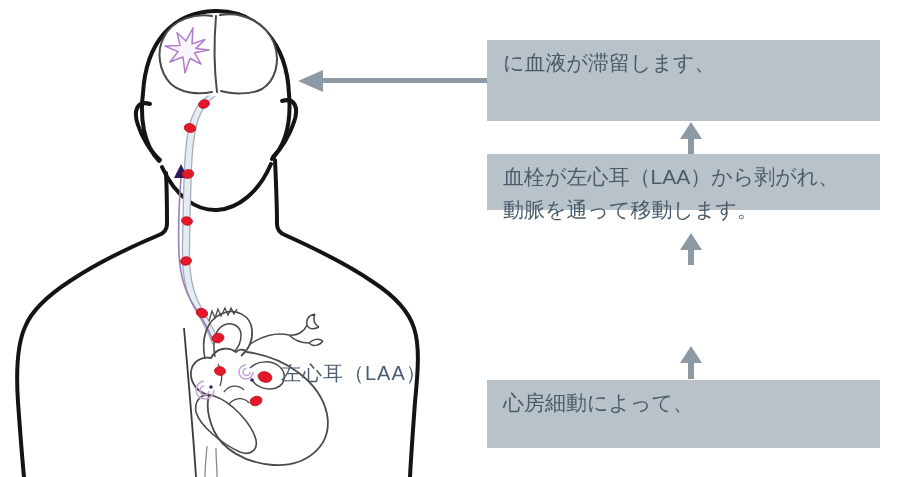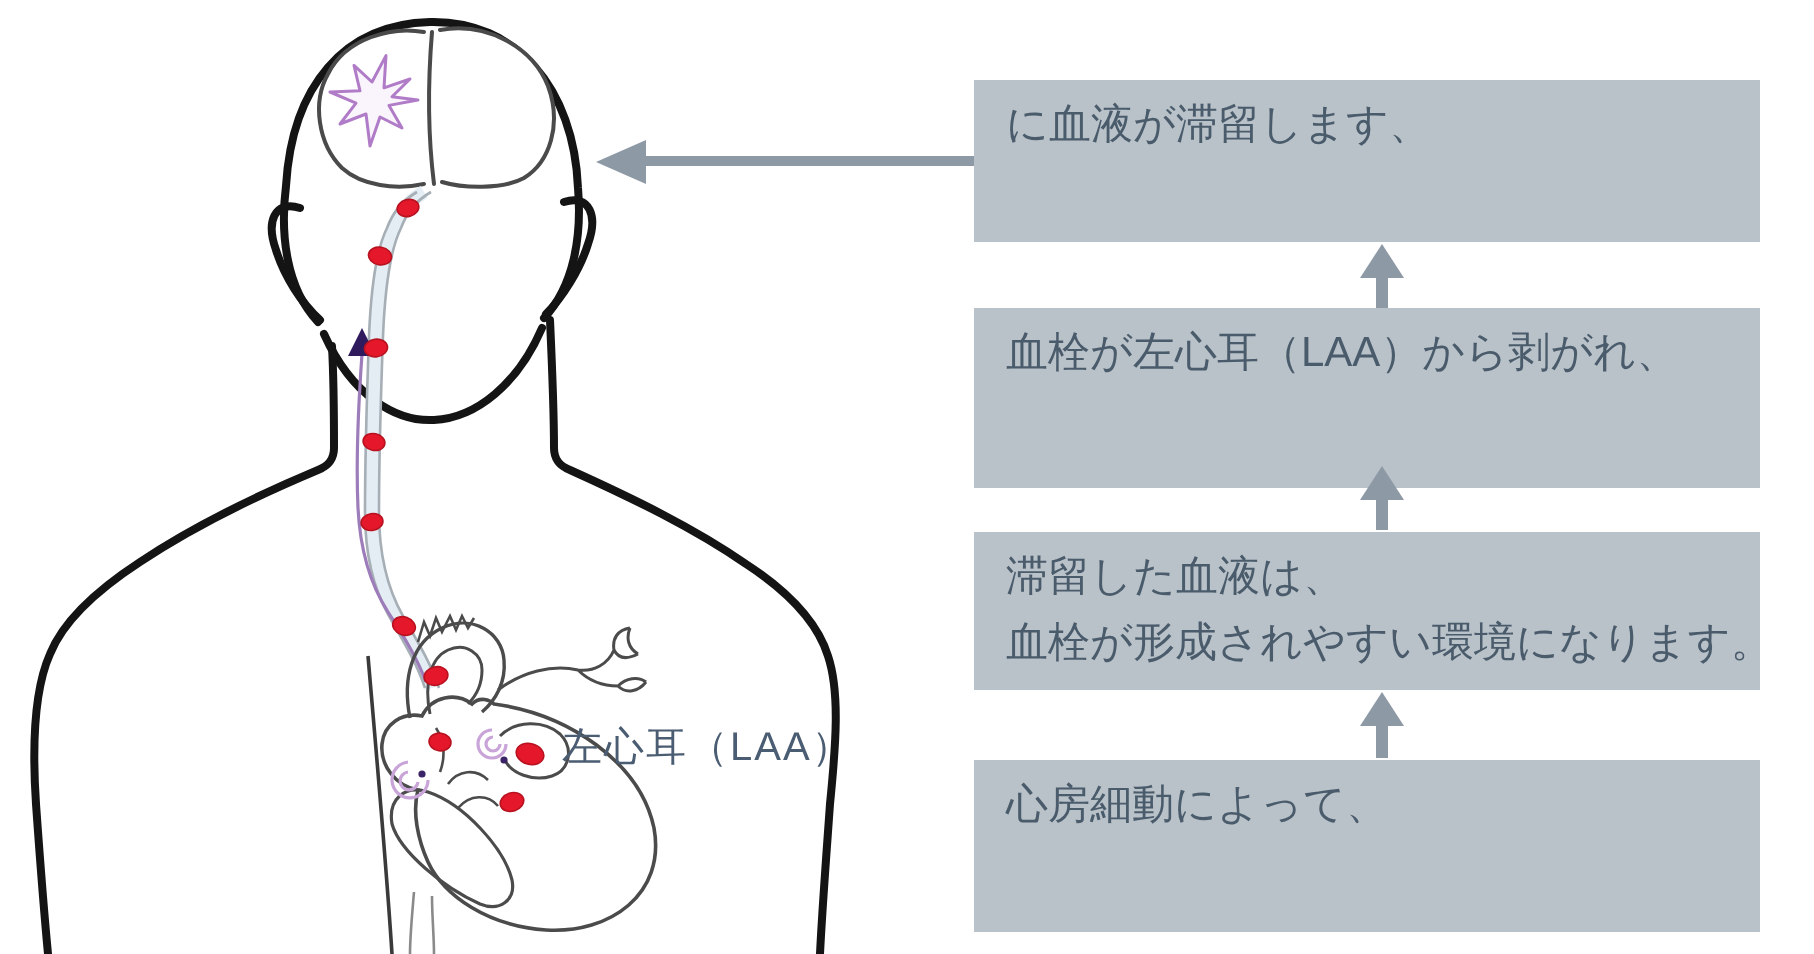--- a/index.html
+++ b/index.html
@@ -105,36 +105,33 @@
 
   <div class="step-box" style="top:40px;height:81px;">
     <span class="bl">に血液が滞留します、</span>
   </div>
 
   <div class="up-arrow" style="top:122px;height:32px;">
     <div class="tri"></div>
     <div class="stem"></div>
   </div>
 
-  <div class="step-box" style="top:154px;height:90px;">
+  <div class="step-box" style="top:154px;height:56px;">
     <span class="bl">血栓が左心耳（LAA）から剥がれ、</span>
+    <span class="bl">動脈を通って移動します。</span>
   </div>
 
   <div class="up-arrow" style="top:233px;height:32px;">
     <div class="tri"></div>
     <div class="stem"></div>
   </div>
 
-  <div class="step-box" style="top:266px;height:79px;">
-    <span class="bl">滞留した血液は、</span>
-    <span class="bl">血栓が形成されやすい環境になります。</span>
-  </div>
 
   <div class="up-arrow" style="top:346px;height:33px;">
     <div class="tri"></div>
     <div class="stem"></div>
   </div>
 
-  <div class="step-box" style="top:380px;height:86px;">
+  <div class="step-box" style="top:380px;height:68px;">
     <span class="bl">心房細動によって、</span>
   </div>
 
 </div>
 
 </body></html>

